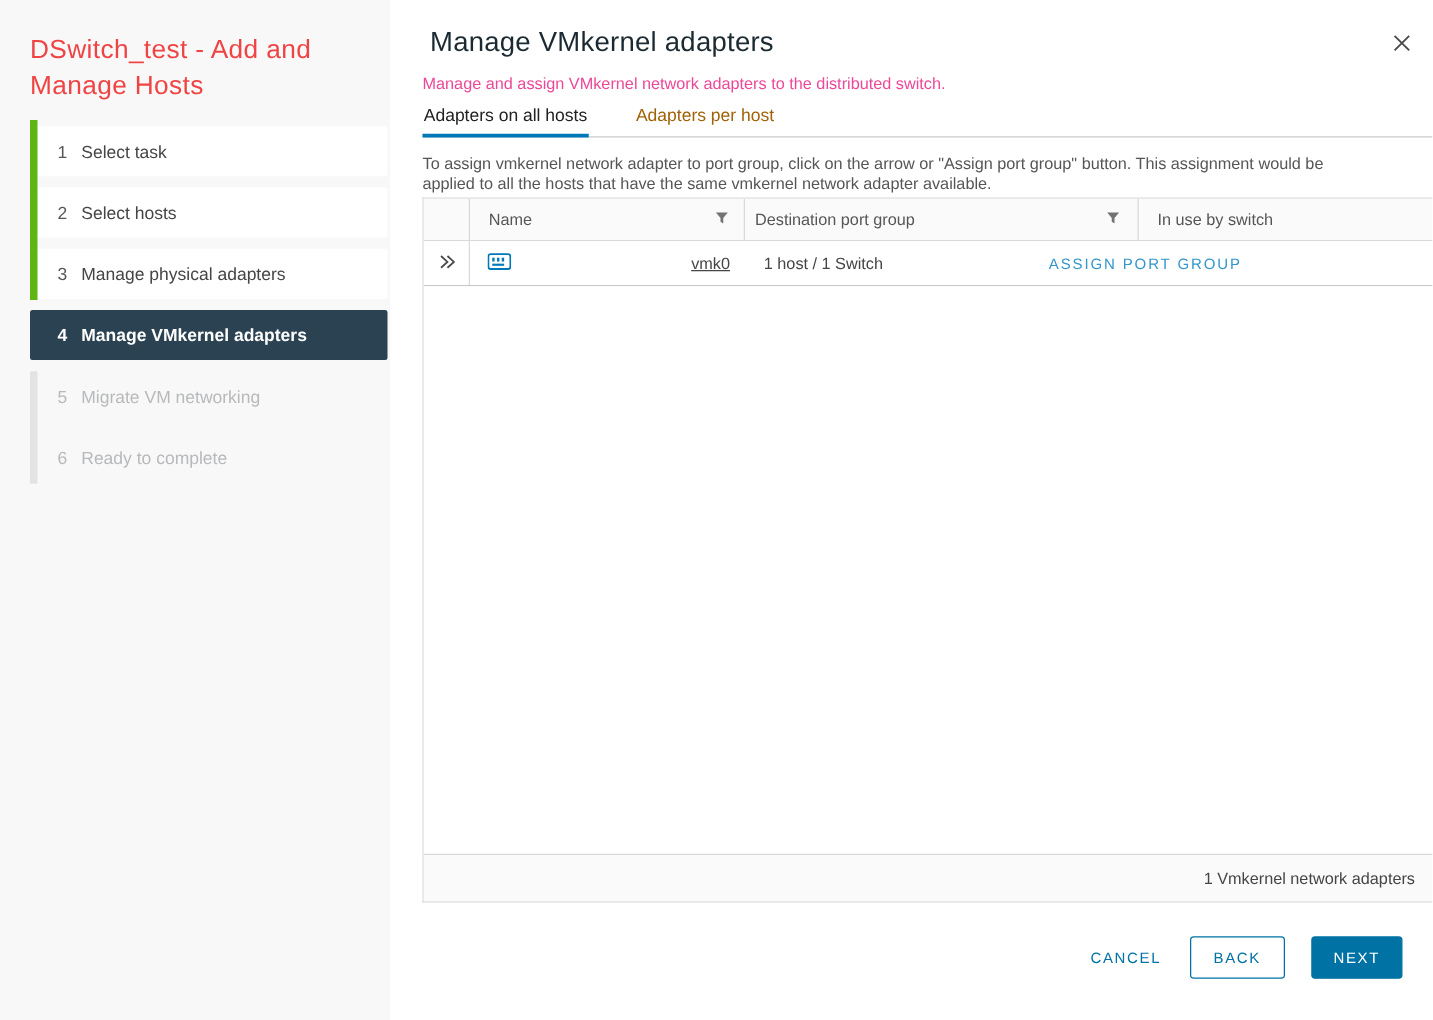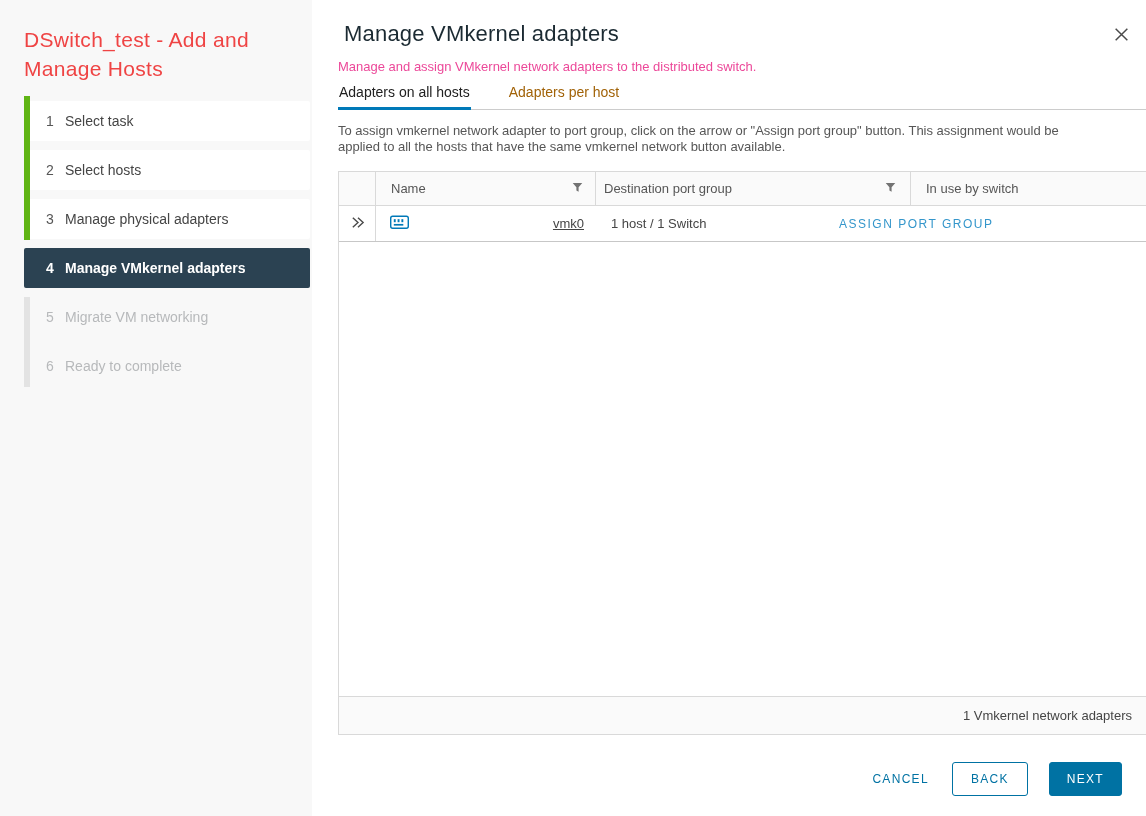--- a/index.html
+++ b/index.html
@@ -115,21 +115,21 @@
   .info-text {
     margin: 13px 26px 0 26px;
     font-size: 13px;
     line-height: 1.2;
     color: #565656;
   }
   .info-text span { display: block; }
 
   
   .datagrid {
-    margin: 17px 0 0 26px;
+    margin: 4px 0 0 26px;
     border: 1px solid #d9d9d9;
     border-right: none;
   }
   .dg-header {
     display: flex;
     height: 34px;
     background: #fafafa;
     border-bottom: 1px solid #d9d9d9;
     align-items: stretch;
     font-size: 13px;
@@ -267,21 +267,21 @@
 
   <p class="dialog-subtitle">Manage and assign VMkernel network adapters to the distributed switch.</p>
 
   <div class="tabs">
     <div class="tab active">Adapters on all hosts</div>
     <div class="tab">Adapters per host</div>
   </div>
 
   <p class="info-text">
     <span>To assign vmkernel network adapter to port group, click on the arrow or "Assign port group" button. This assignment would be</span>
-    <span>applied to all the hosts that have the same vmkernel network button available.</span>
+    <span>applied to all the hosts that have the same vmkernel network adapter available.</span>
   </p>
 
   <div class="datagrid">
     <div class="dg-header">
       <div class="cell col-exp"></div>
       <div class="cell col-name">
         <span>Name</span>
         <span>
           <svg width="11" height="11" viewBox="0 0 12 12">
               <path d="M0.8 1 L11.2 1 L7.2 5.8 L7.2 10.6 L4.8 9.2 L4.8 5.8 Z" fill="#737373"></path>

